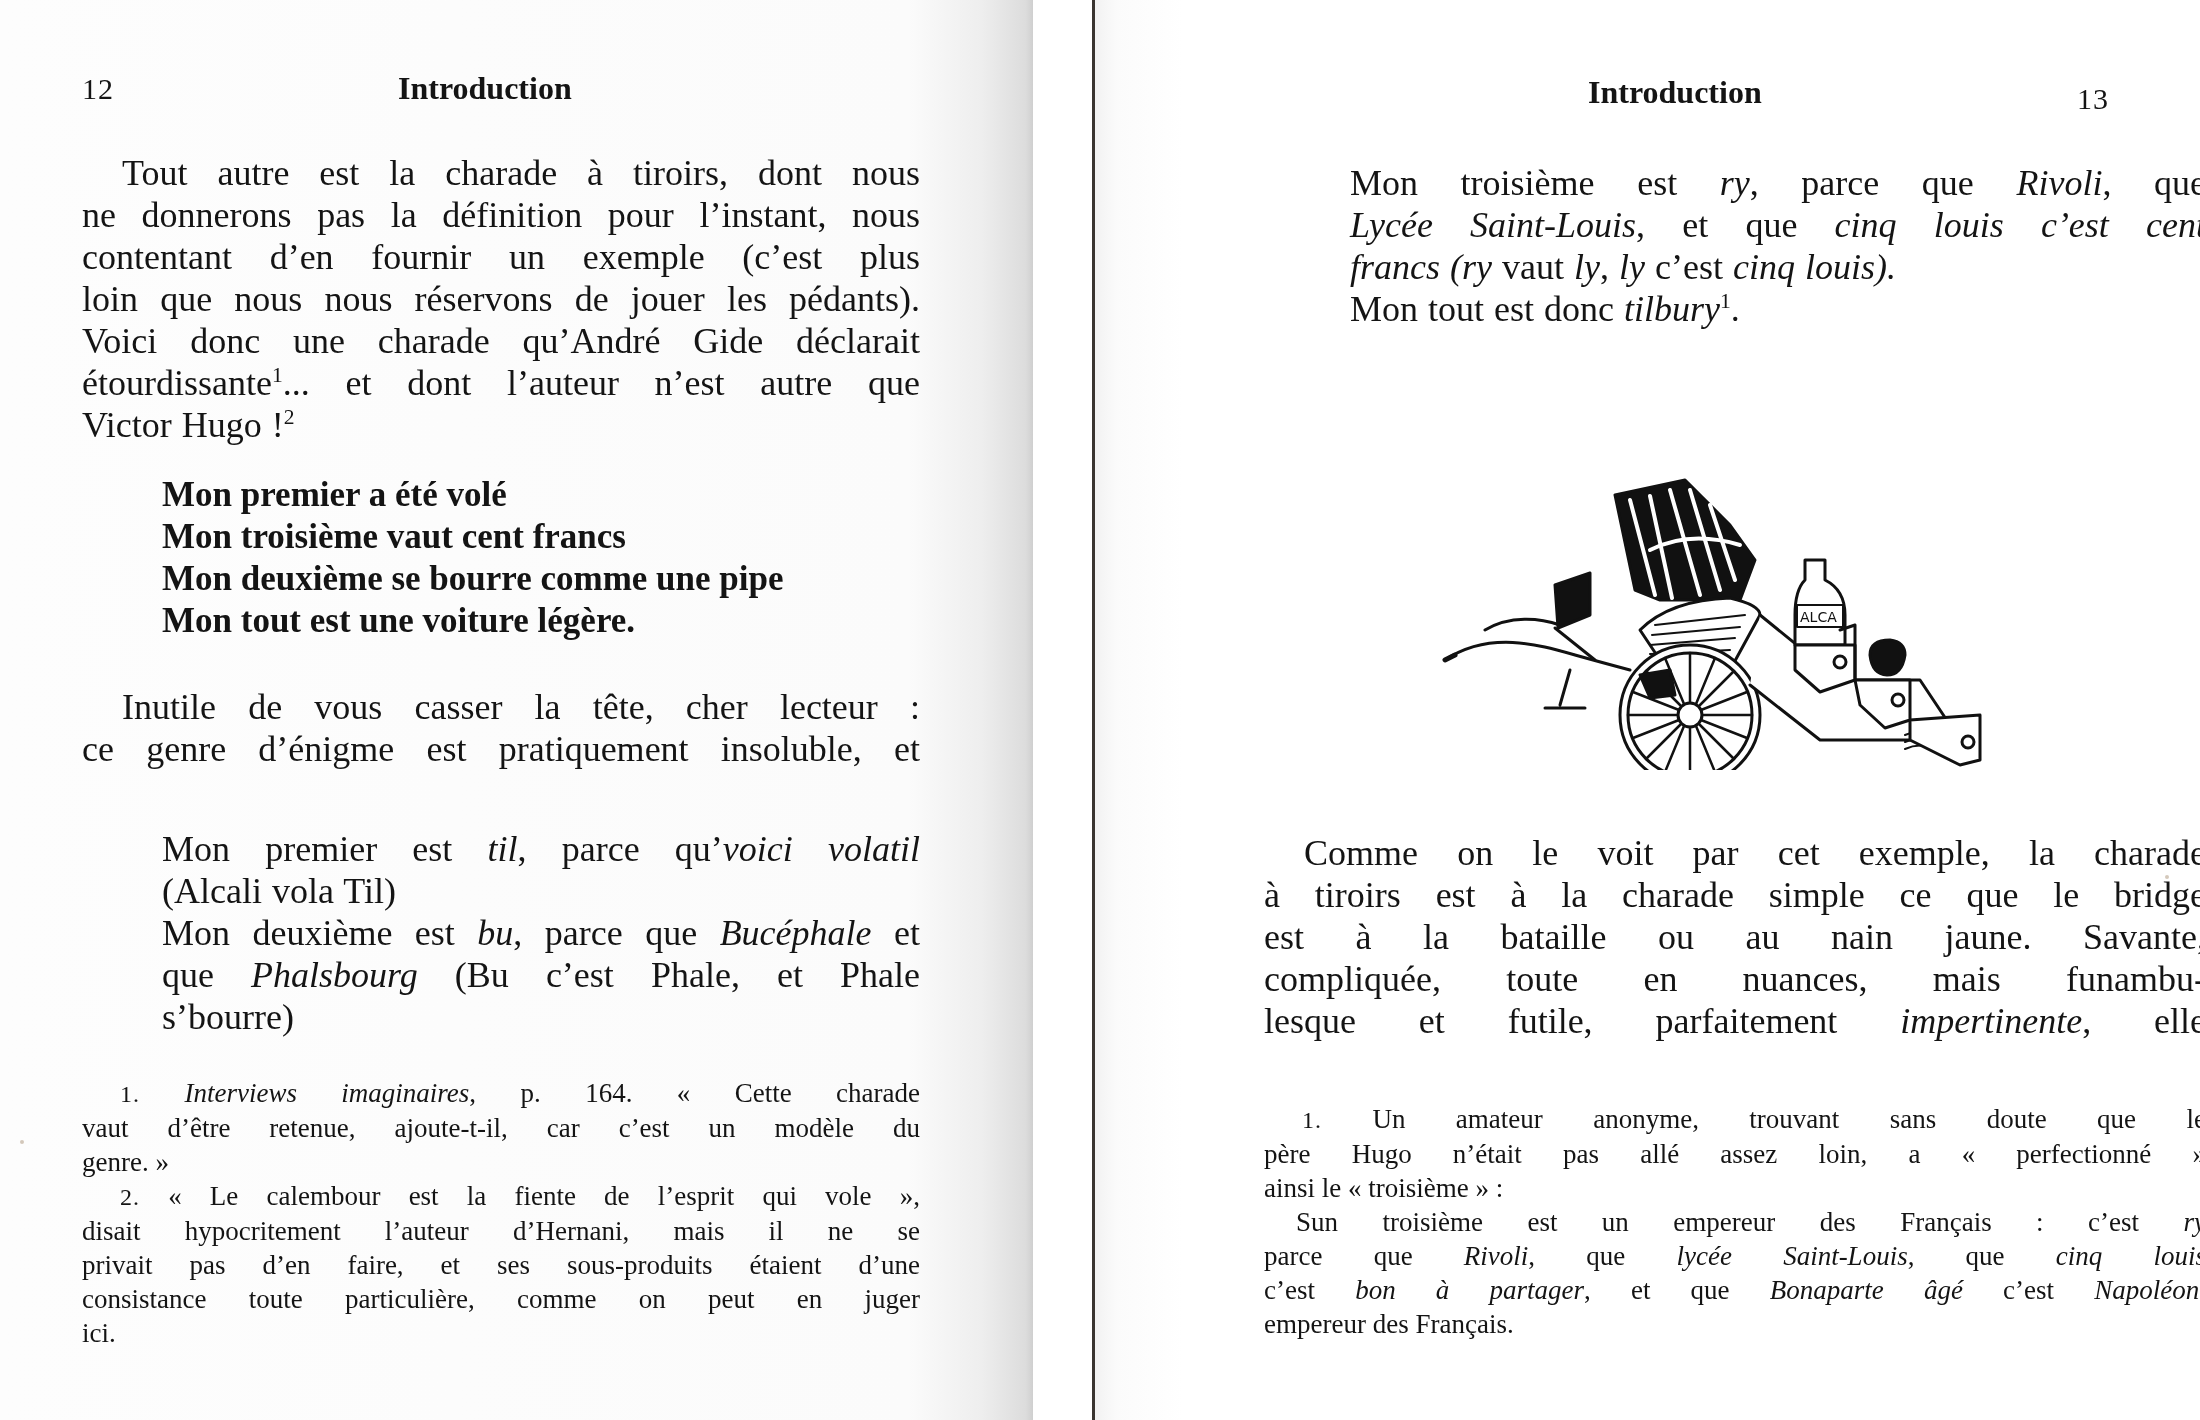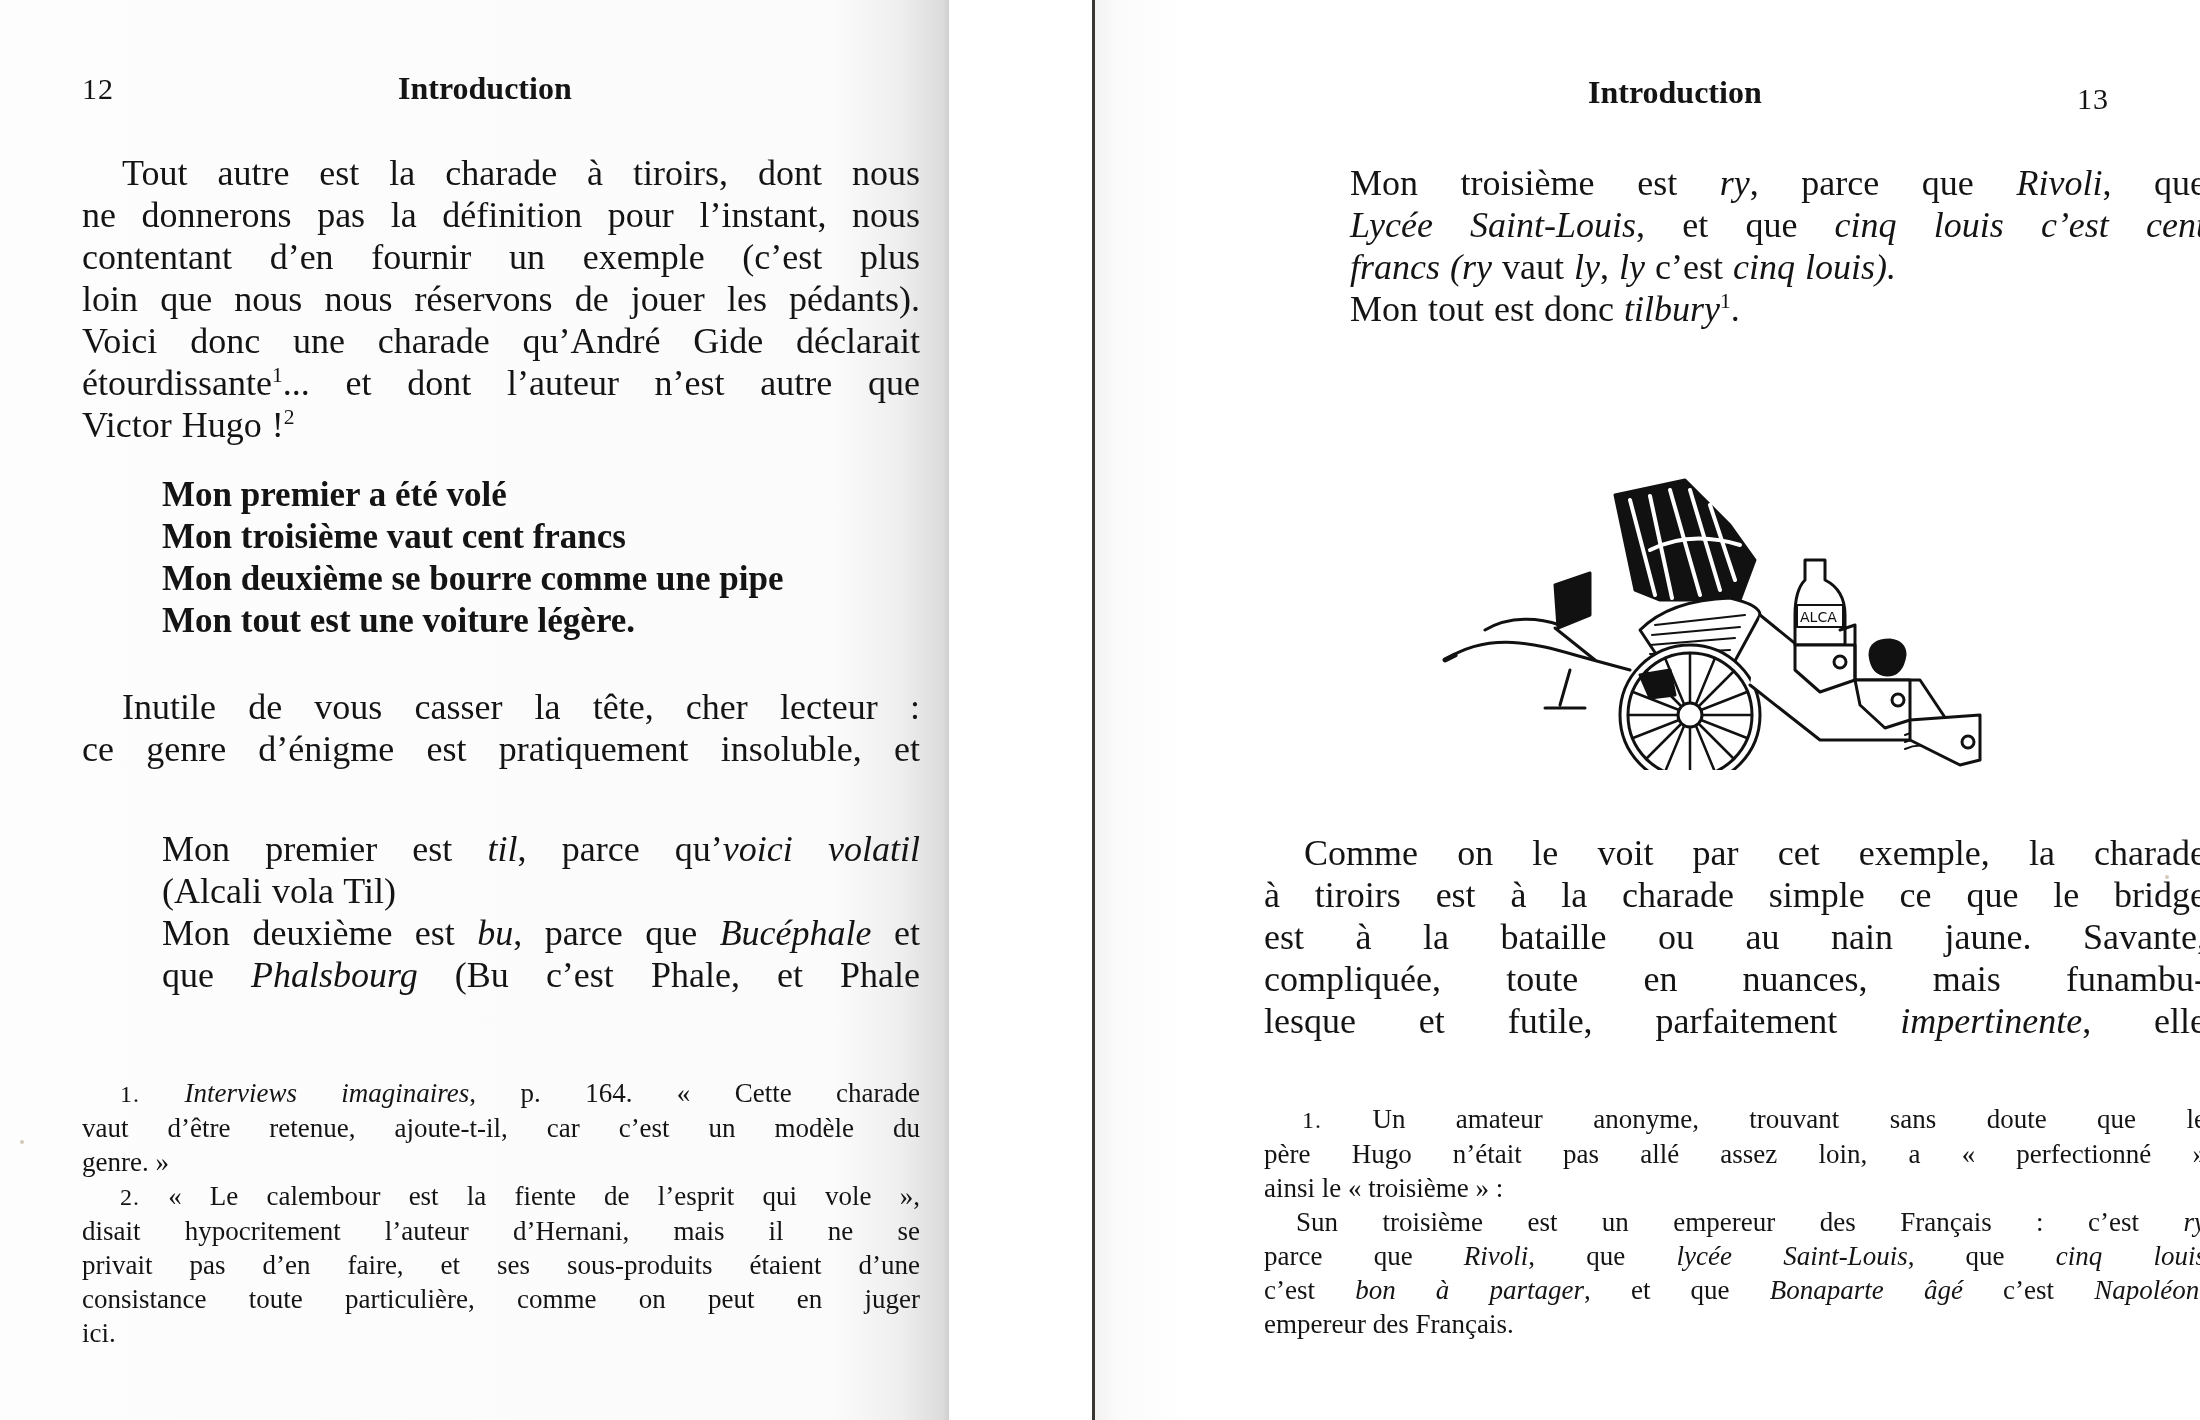--- a/index.html
+++ b/index.html
@@ -3,21 +3,21 @@
 <meta charset="utf-8">
 <style>
   html, body { margin:0; padding:0; }
   body {
     width:2200px; height:1420px; position:relative; overflow:hidden;
     background:#ffffff;
     font-family:"Liberation Serif", "DejaVu Serif", serif;
     color:#141414;
   }
   .page { position:absolute; top:0; height:1420px; }
-  .page-left { left:0; width:949px;
+  .page-left { left:0; width:1033px;
     background:linear-gradient(to right,#fdfdfd 0%,#fbfbfb 88%,#eeeeee 95%,#dcdcdc 99.3%,#cfcfcf 100%); }
   .page-right { left:1095px; width:1105px;
     background:linear-gradient(to right,#f2f2f2 0%,#fbfbfb 2%,#ffffff 8%,#ffffff 100%); }
   .spine { position:absolute; left:1092px; top:0; width:3px; height:1420px; background:#3a3530; }
 
   .abs { position:absolute; }
   .folio { font-size:30px; letter-spacing:1px; }
   .running-head { font-weight:bold; font-size:32px; white-space:nowrap; }
 
   .para {
@@ -67,20 +67,21 @@
   <div class="abs para" style="left:82px; top:686px; width:838px;">
     <span class="line" style="padding-left:40px;">Inutile de vous casser la tête, cher lecteur :</span>
     <span class="line">ce genre d’énigme est pratiquement insoluble, et</span>
   </div>
 
   <div class="abs para" style="left:162px; top:828px; width:758px;">
     <span class="line"><span>Mon premier est </span><i>til</i><span>, parce qu’</span><i>voici volatil</i></span>
     <span class="line last">(Alcali vola Til)</span>
     <span class="line"><span>Mon deuxième est </span><i>bu</i><span>, parce que </span><i>Bucéphale</i><span> et</span></span>
     <span class="line"><span>que </span><i>Phalsbourg</i><span> (Bu c’est Phale, et Phale</span></span>
+    <span class="line last">s’bourre)</span>
   </div>
 
   <div class="abs fn" style="left:82px; top:1076px; width:838px;">
     <span class="line" style="padding-left:38px;"><span class="num">1.</span> <i>Interviews imaginaires</i><span>, p. 164. « Cette charade</span></span>
     <span class="line">vaut d’être retenue, ajoute-t-il, car c’est un modèle du</span>
     <span class="line last">genre. »</span>
     <span class="line" style="padding-left:38px;"><span class="num">2.</span><span> « Le calembour est la fiente de l’esprit qui vole »,</span></span>
     <span class="line">disait hypocritement l’auteur d’Hernani, mais il ne se</span>
     <span class="line">privait pas d’en faire, et ses sous-produits étaient d’une</span>
     <span class="line">consistance toute particulière, comme on peut en juger</span>

